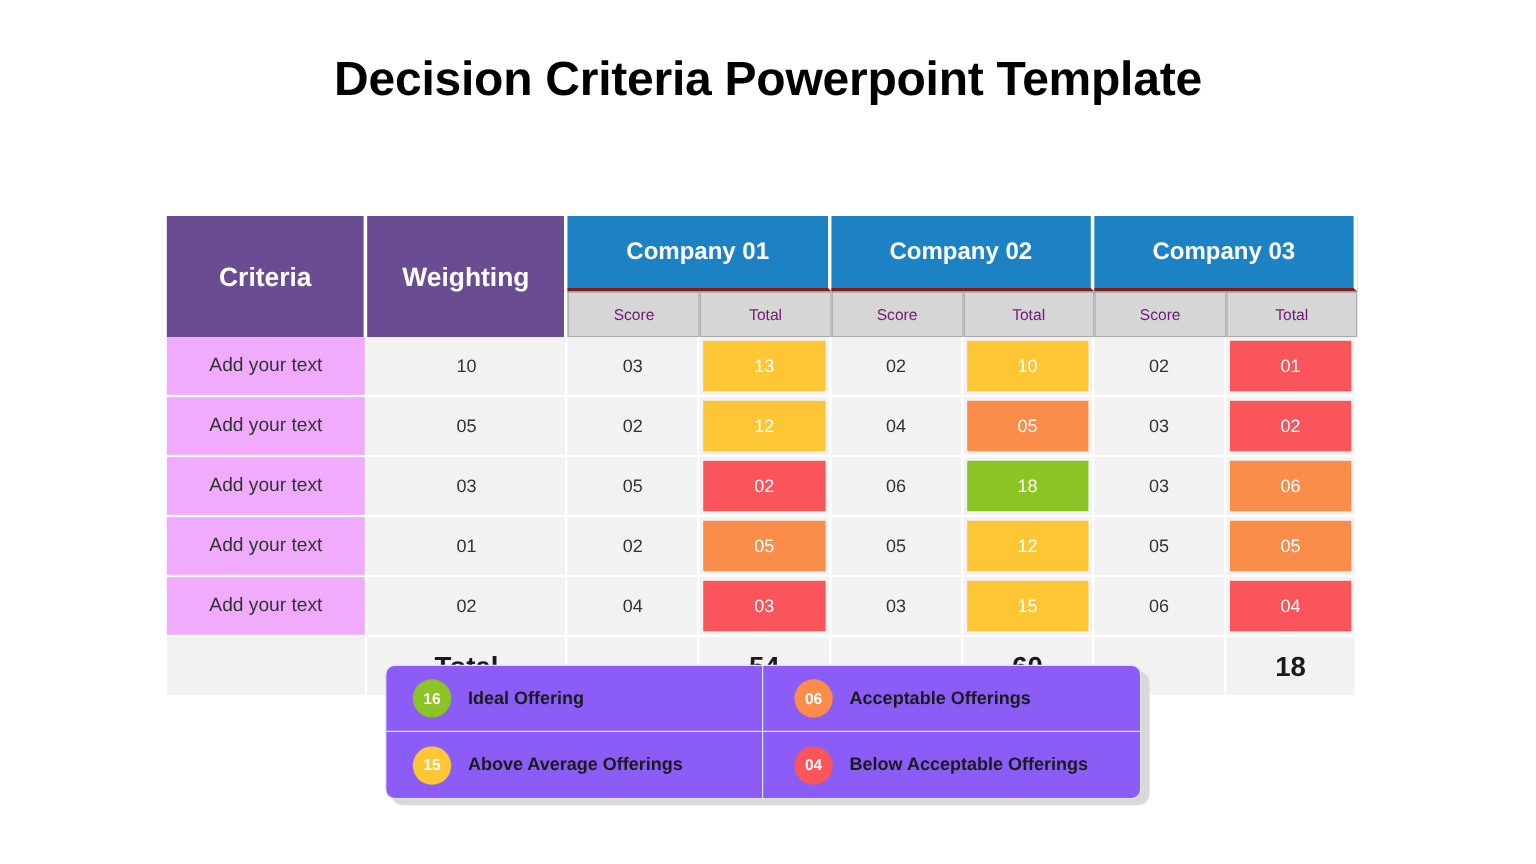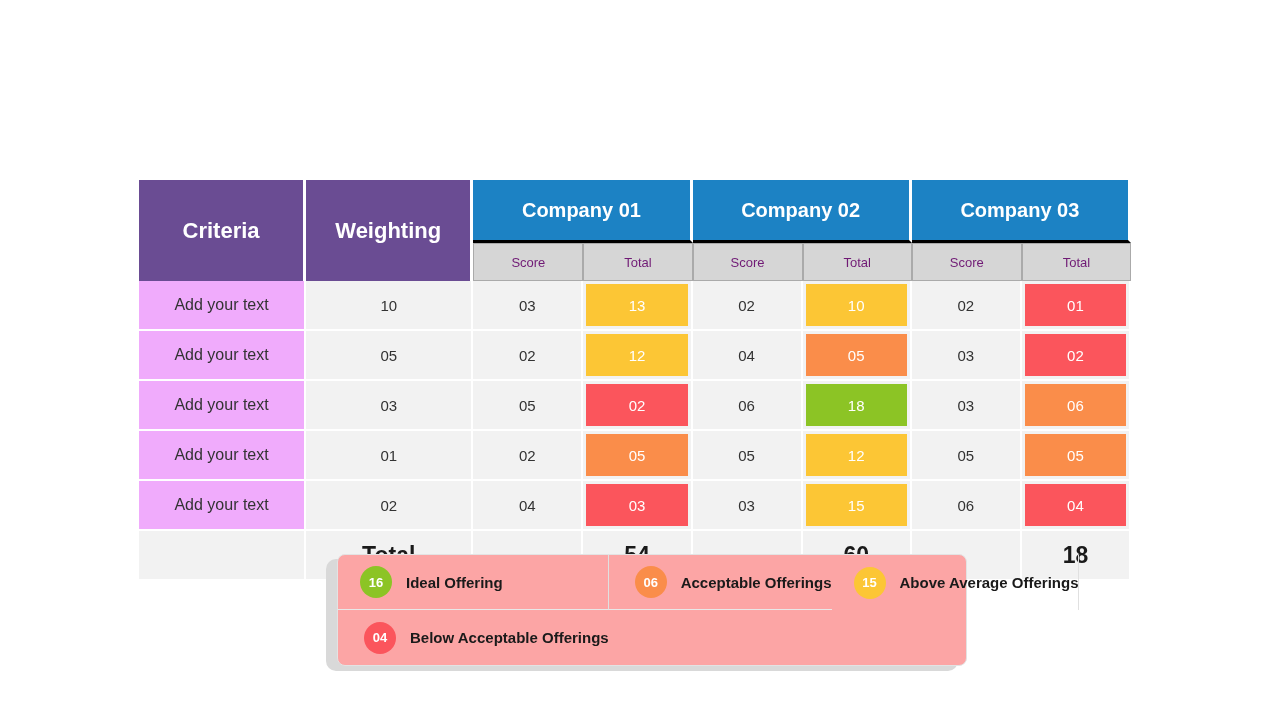--- a/index.html
+++ b/index.html
@@ -71,21 +71,21 @@
     border-right: 3px solid #ffffff;
   }
   .hdr-blue {
     background: #1C82C4;
     color: #ffffff;
     font-size: 20px;
     font-weight: bold;
     text-align: center;
     height: 60px;
     border-right: 3px solid #ffffff;
-    border-bottom: 3px solid #000000;
+    border-bottom: 3px solid #7f1d1d;
   }
   .hdr-sub {
     background: #D6D6D6;
     color: #701a75;
     font-size: 13px;
     font-weight: normal;
     text-align: center;
     height: 36px;
     border: 1px solid #AAAAAA;
   }
@@ -154,27 +154,26 @@
     height: 112px;
     background: #D9D9D9;
     border-radius: 10px;
   }
   .legend {
     position: absolute;
     left: 321px;
     top: 554px;
     width: 628px;
     height: 110px;
-    background: #fca5a5;
+    background: #8b5cf6;
     border: 1px solid #E3E3E3;
     border-radius: 8px;
     display: grid;
-    grid-template-columns: 1fr 1fr 1fr;
+    grid-template-columns: 1fr 1fr;
     grid-template-rows: 1fr 1fr;
-    margin-left: 16px;
   }
   .legend-item {
     display: flex;
     align-items: center;
     padding-left: 22px;
     box-sizing: border-box;
   }
   .legend-item.col2 { padding-left: 26px; }
   .legend-item.r1 { border-bottom: 1px solid #E8E8E8; }
   .legend-item.c1 { border-right: 1px solid #E0E0E0; }
@@ -196,20 +195,21 @@
     font-weight: bold;
     color: #1a1a1a;
     white-space: nowrap;
   }
 </style>
 </head>
 <body>
 
 <div class="slide">
 
+  <div class="slide-title">Decision Criteria Powerpoint Template</div>
 
   <div class="table-wrap">
     <table class="matrix">
       <colgroup>
         <col class="c-criteria">
         <col class="c-weight">
         <col class="c-score">
         <col class="c-total">
         <col class="c-score">
         <col class="c-total">

